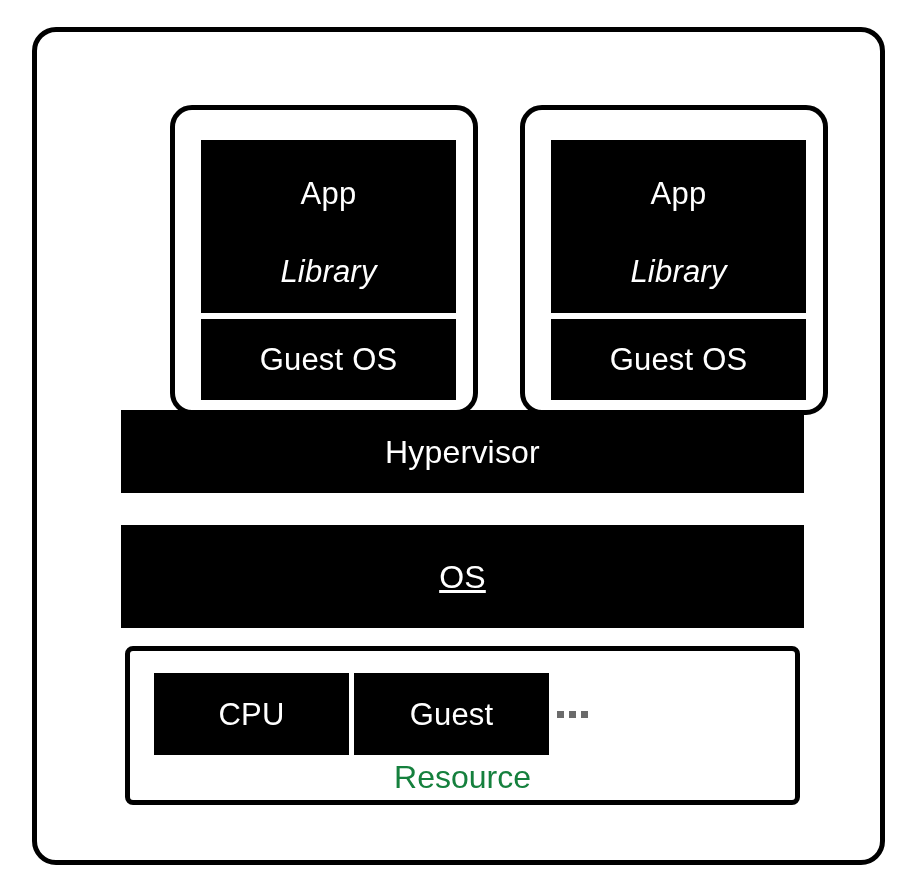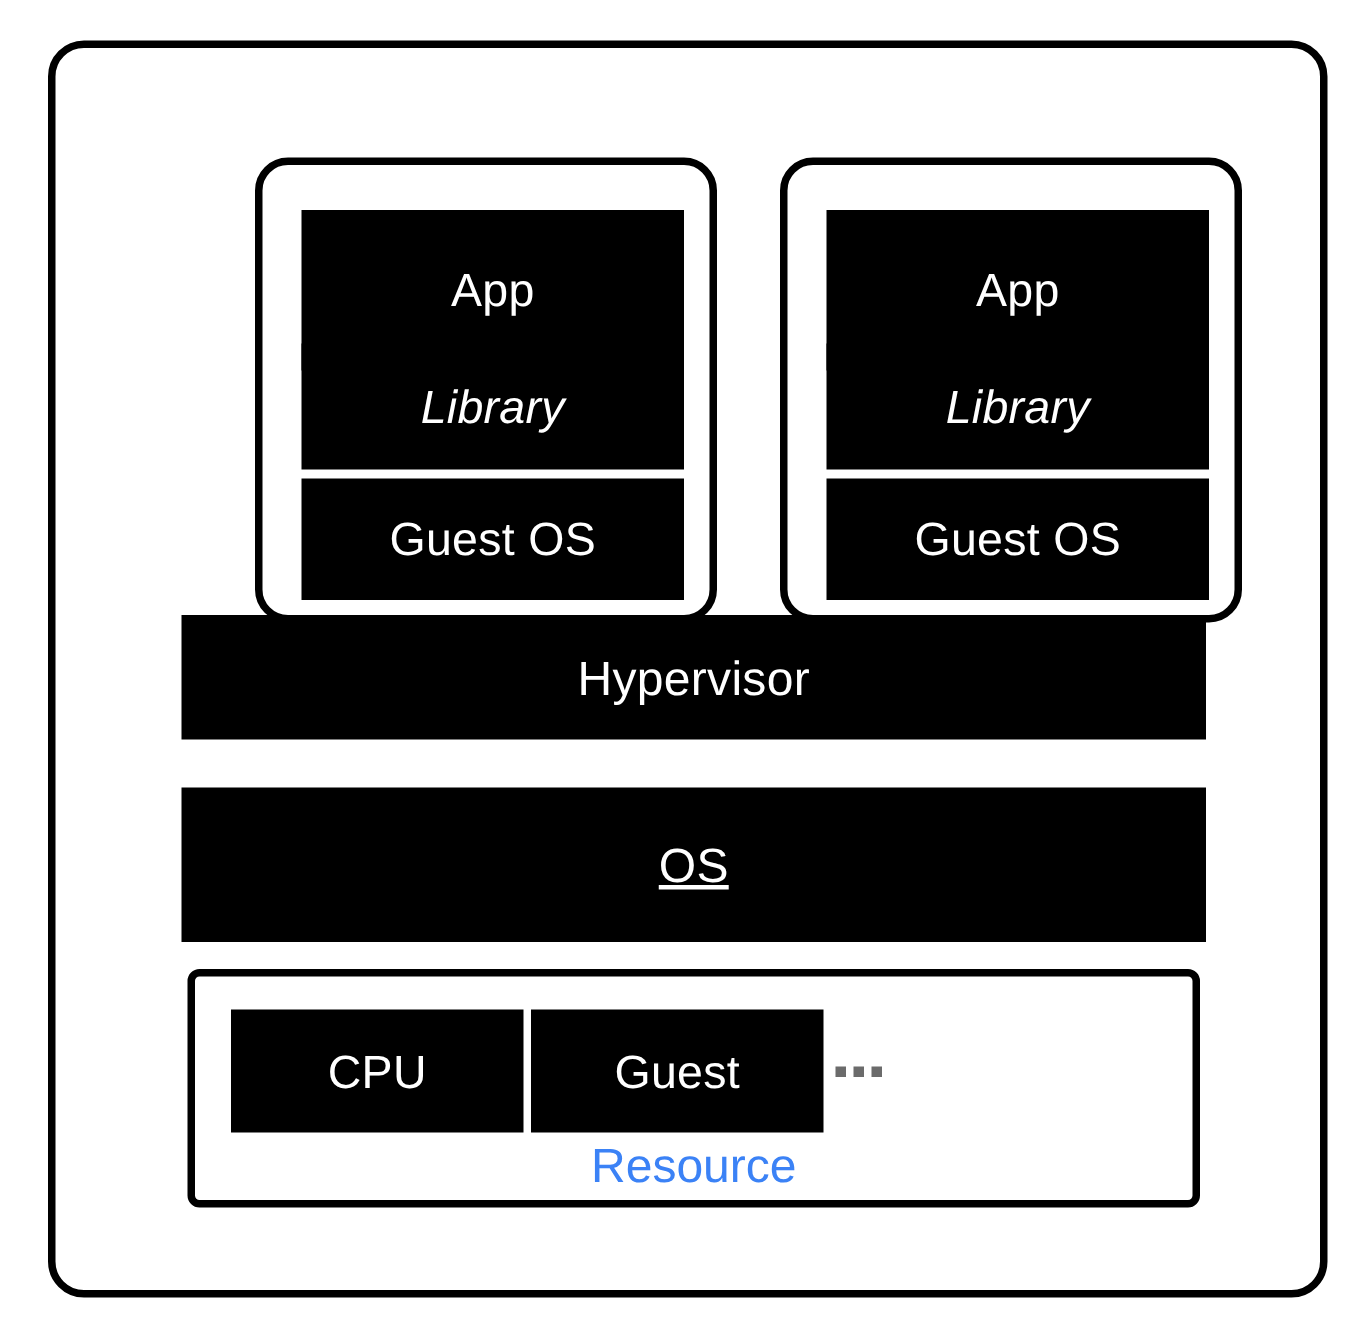--- a/index.html
+++ b/index.html
@@ -119,21 +119,21 @@
     height: 7px;
     background: #6b6b6b;
   }
 
   .resource-caption {
     position: absolute;
     left: 0;
     right: 0;
     top: 110px;
     text-align: center;
-    color: #3b82f6;
+    color: #15803d;
     font-size: 32px;
     line-height: 1;
   }
 </style>
 </head>
 <body>
 
 <div id="diagram-root">
 
   <div class="outer-container">

